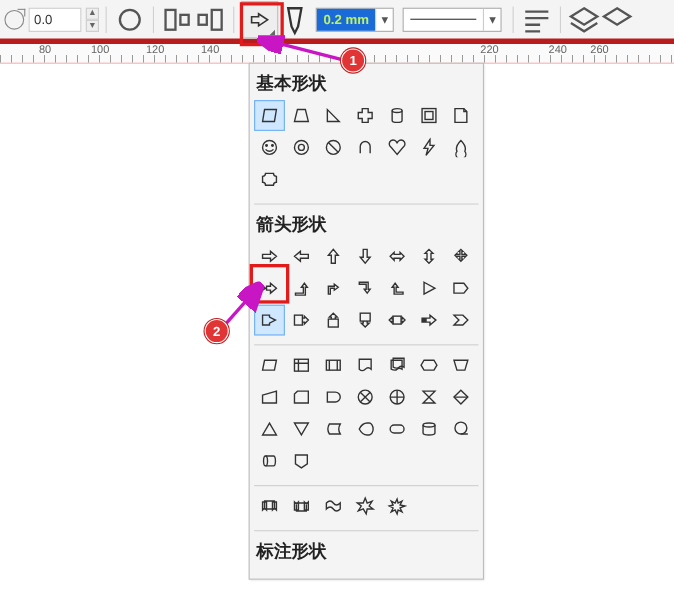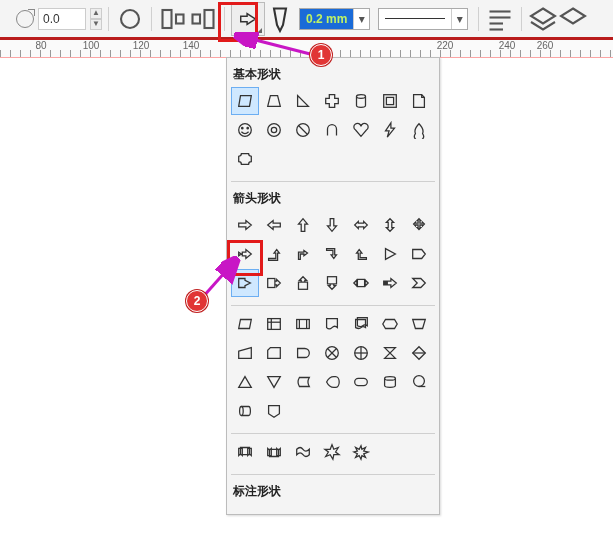--- a/index.html
+++ b/index.html
@@ -12,24 +12,24 @@
     width: 613px;
     height: 551px;
     overflow: hidden;
     position: relative;
   }
 
   
   .toolbar {
     height: 40px;
     background: #f4f4f4;
-    border-bottom: 3px solid #b91c1c;
+    border-bottom: 5px solid #b91c1c;
     display: flex;
     align-items: center;
-    padding: 0 16px;
+    padding: 0 4px;
     gap: 0;
   }
   .tb-sep {
     width: 1px;
     height: 24px;
     background: #d0d0d0;
     margin: 0 6px;
   }
   .tb-btn {
     width: 30px;
@@ -185,21 +185,21 @@
     position:absolute;
     left:226px;
     top:57px;
     width:214px;
     background:#f4f4f4;
     border:1px solid #bcbcbc;
     padding:4px 4px 10px 4px;
     box-shadow:1px 1px 2px rgba(0,0,0,0.15);
   }
   .sp-section-title{
-    font-size:12px;
+    font-size:16px;
     font-weight:bold;
     color:#222;
     padding:4px 2px 4px 2px;
   }
   .sp-grid{
     display:flex;
     flex-wrap:wrap;
     gap:1px;
     padding:0 0 4px 0;
   }

